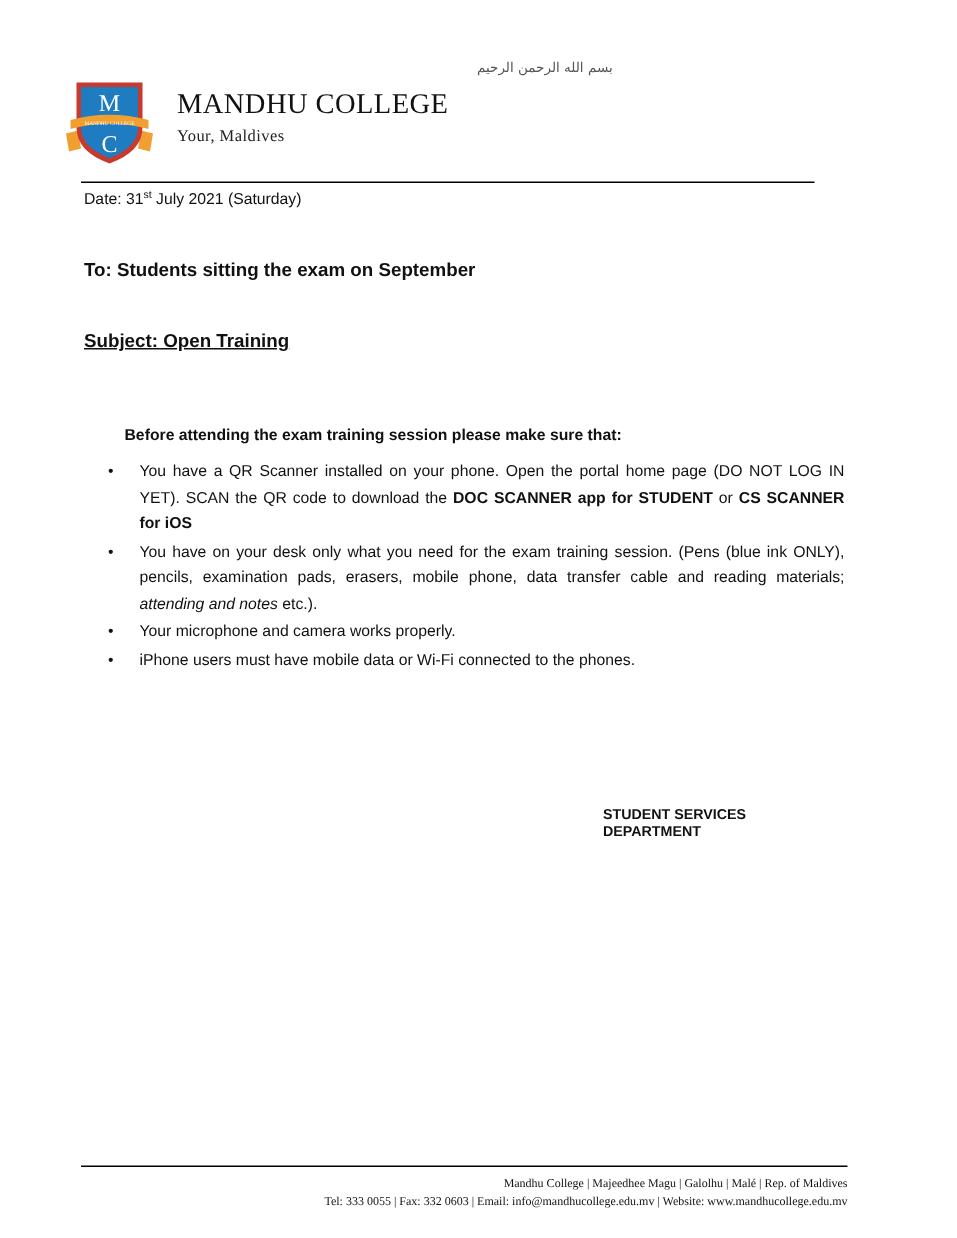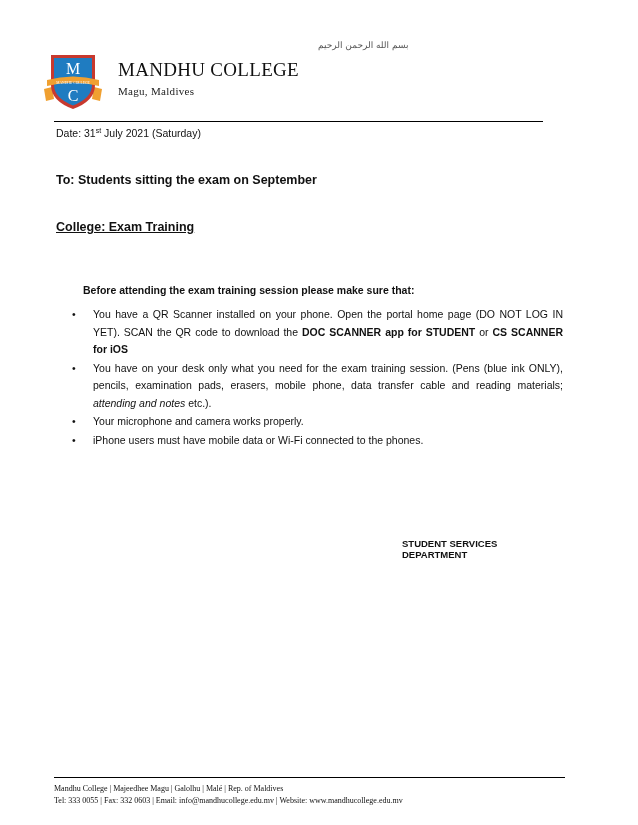--- a/index.html
+++ b/index.html
@@ -23,21 +23,21 @@
 
   .intro { position: absolute; left: 56px; top: 284px; font-size: 10.5px; font-weight: bold; padding-left: 27px; }
 
   .bullets { position: absolute; left: 72px; top: 306px; width: 491px; margin: 0; padding: 0; list-style: none; font-size: 10.5px; line-height: 17.5px; }
   .bullets li { position: relative; padding-left: 21px; text-align: justify; margin-bottom: 1px; }
   .bullets .dot { position: absolute; left: 0; top: 0; }
 
   .dept { position: absolute; left: 402px; top: 538px; font-size: 9.5px; font-weight: bold; }
 
   .rule-bottom { position: absolute; left: 54px; top: 777px; width: 511px; height: 0; border-top: 1px solid #000; }
-  .footer { position: absolute; left: 54px; width: 511px; text-align: left; font-family: "Liberation Serif", serif; font-size: 8px; color: #111; }
+  .footer { position: absolute; left: 54px; width: 511px; text-align: right; font-family: "Liberation Serif", serif; font-size: 8px; color: #111; }
   .footer.l1 { top: 784px; }
   .footer.l2 { top: 796px; }
 </style>
 </head>
 <body>
 
 <div class="page">
 
   <div class="bismillah" dir="rtl">بسم الله الرحمن الرحيم</div>
 
@@ -49,28 +49,28 @@
     <path d="M9 2 L53 2 L53 32 Q53 48 31 56 Q9 48 9 32 Z" fill="#c8392e"></path>
     <path d="M12 5 L50 5 L50 32 Q50 45 31 52.5 Q12 45 12 32 Z" fill="#1f7cc1"></path>
 
     <path d="M5 27 Q31 20 57 27 L57 33 Q31 26 5 33 Z" fill="#f0a030"></path>
     <text x="31" y="21" text-anchor="middle" font-family="Liberation Serif, serif" font-size="16" fill="#ffffff">M</text>
     <text x="31" y="48" text-anchor="middle" font-family="Liberation Serif, serif" font-size="16" fill="#ffffff">C</text>
     <text x="31" y="30.5" text-anchor="middle" font-family="Liberation Serif, serif" font-size="3.6" fill="#ffffff">MANDHU COLLEGE</text>
   </svg>
 
   <div class="college-name">MANDHU COLLEGE</div>
-  <div class="college-loc">Magu, Maldives</div>
+  <div class="college-loc">Your, Maldives</div>
 
   <div class="rule-top"></div>
 
   <div class="date sans"><span>Date: 31</span><sup>st</sup><span> July 2021 (Saturday)</span></div>
 
   <div class="to-line sans">To: Students sitting the exam on September</div>
-  <div class="subject sans">College: Exam Training</div>
+  <div class="subject sans">Subject: Open Training</div>
 
   <div class="intro sans">Before attending the exam training session please make sure that:</div>
 
   <ul class="bullets sans">
     <li><span class="dot">•</span><span>You have a QR Scanner installed on your phone. Open the portal home page (DO NOT LOG IN YET). SCAN the QR code to download the </span><b>DOC SCANNER app for STUDENT</b><span> or </span><b>CS SCANNER for iOS</b></li>
     <li><span class="dot">•</span><span>You have on your desk only what you need for the exam training session. (Pens (blue ink ONLY), pencils, examination pads, erasers, mobile phone, data transfer cable and reading materials; </span><i>attending and notes</i><span> etc.).</span></li>
     <li><span class="dot">•</span><span>Your microphone and camera works properly.</span></li>
     <li><span class="dot">•</span><span>iPhone users must have mobile data or Wi-Fi connected to the phones.</span></li>
   </ul>
 

